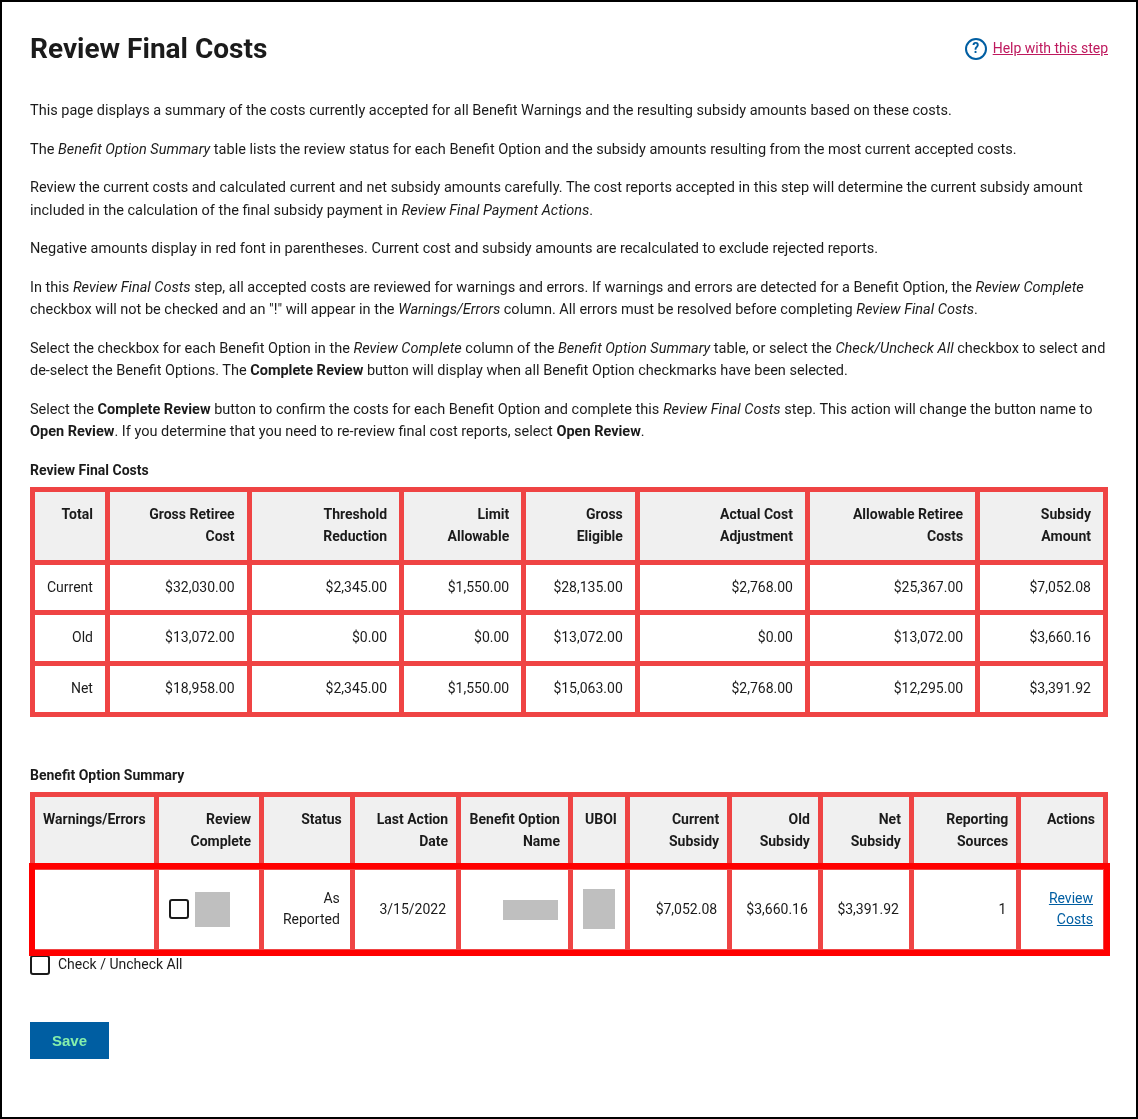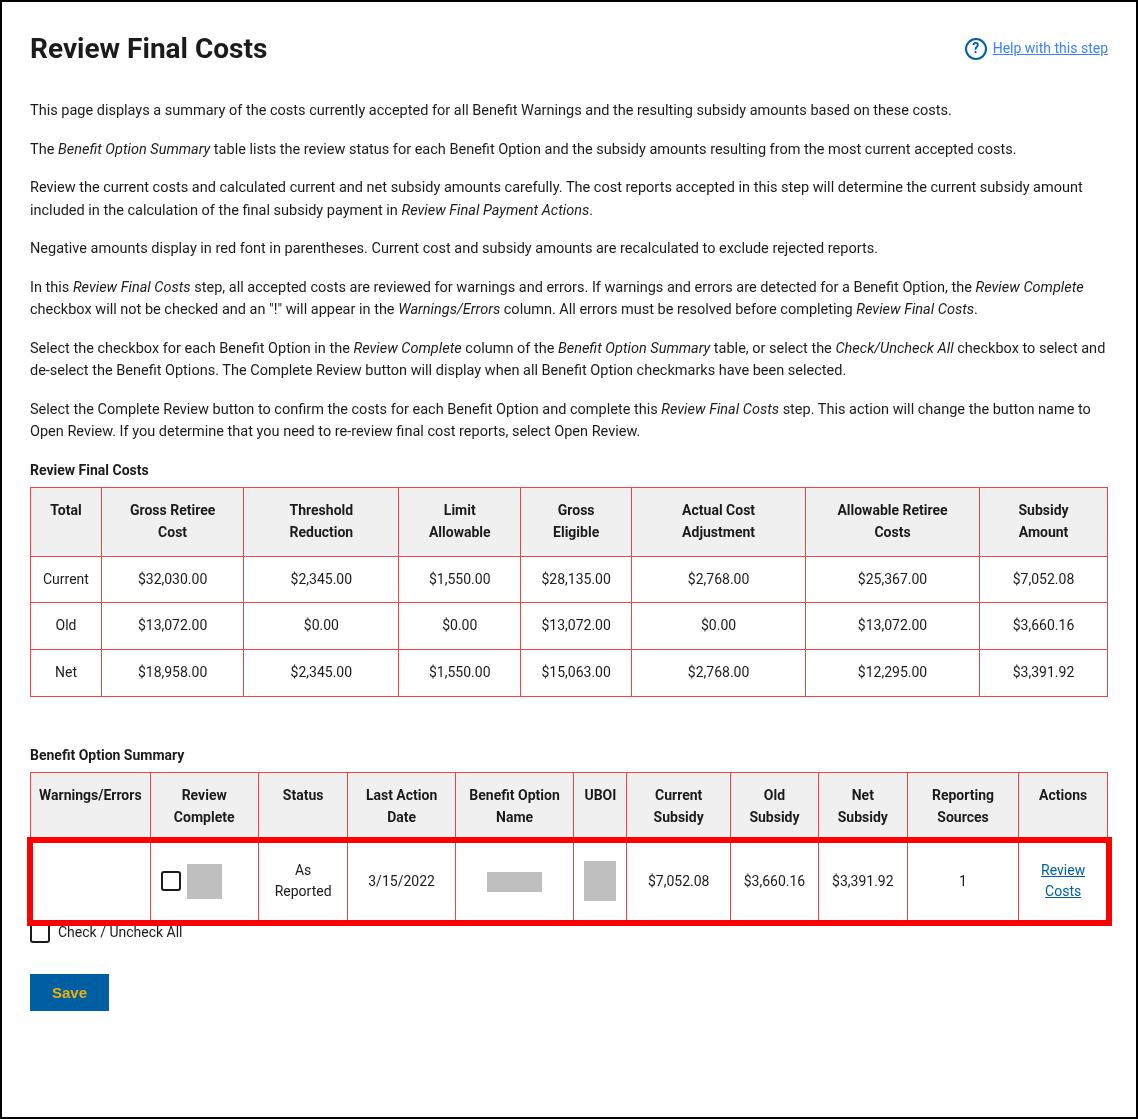--- a/index.html
+++ b/index.html
@@ -26,56 +26,56 @@
       color: #1b1b1b;
     }
     .help-link {
       display: flex;
       align-items: center;
       gap: 6px;
       color: #005ea2;
       cursor: pointer;
     }
     .help-link a {
-      color: #3b82f6;
+      color: #be185d;
       text-decoration: underline;
     }
     .help-icon {
       display: inline-flex;
       align-items: center;
       justify-content: center;
       width: 22px;
       height: 22px;
       border: 2px solid #005ea2;
       border-radius: 50%;
       font-weight: bold;
       font-size: 14px;
       color: #005ea2;
     }
     .body-text p {
       margin-bottom: 16px;
       font-size: 14.5px;
     }
     .body-text em { font-style: italic; }
-    .body-text strong { font-weight: 400; }
+    .body-text strong { font-weight: 700; }
     .section-label {
       font-weight: 700;
       font-size: 14px;
       margin-top: 12px;
       margin-bottom: 6px;
     }
     table {
       width: 100%;
       border-collapse: collapse;
       font-size: 14px;
     }
     th, td {
-      border: 1px solid #ef4444;
+      border: 5px solid #ef4444;
       padding: 10px 12px;
-      text-align: center;
+      text-align: right;
       vertical-align: top;
     }
     th {
       background: #f0f0f0;
       font-weight: 700;
       font-size: 14px;
     }
     .costs-table th, .costs-table td { padding: 12px 12px; }
     .summary-table th { padding: 12px 8px; font-size: 14px; }
     .summary-table td { padding: 18px 10px; vertical-align: middle; }
@@ -107,23 +107,23 @@
       text-decoration: underline;
       cursor: pointer;
     }
     .check-all-row {
       display: flex;
       align-items: center;
       gap: 8px;
       font-size: 14px;
     }
     .save-btn {
-      margin-top: 30px;
+      margin-top: 46px;
       background: #005ea2;
-      color: #eab308;
+      color: #86efac;
       border: none;
       padding: 10px 22px;
       font-size: 15px;
       font-weight: 700;
       cursor: pointer;
     }
     .spacer { height: 36px; }
   </style>
 </head>
 <body>

